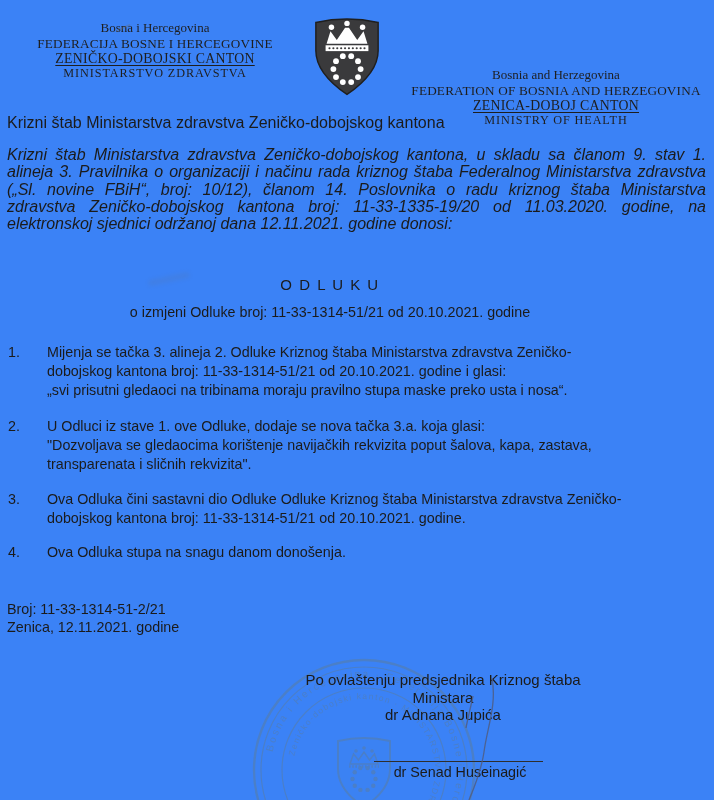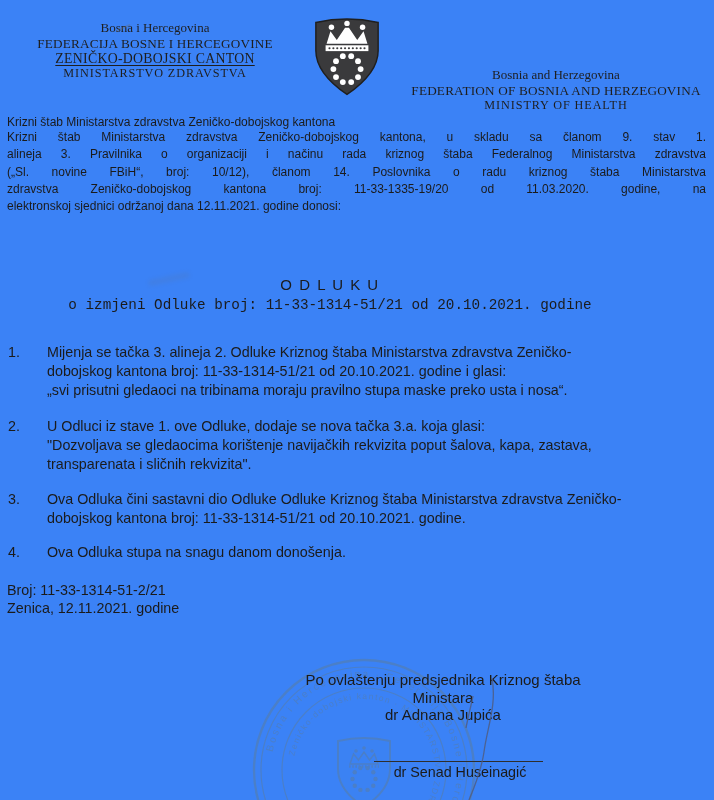--- a/index.html
+++ b/index.html
@@ -15,36 +15,36 @@
   .hl3{font-size:13.8px;line-height:15px;text-decoration:underline;text-underline-offset:2px;letter-spacing:.3px;}
   .hl4{font-size:12.2px;line-height:14px;letter-spacing:.9px;}
   .emblem{position:absolute;left:311px;top:13px;width:72px;height:85px;}
 
   
   .artifact{position:absolute;background:#6b6b6b;opacity:.35;border-radius:2px;}
   .art1{left:115px;top:27px;width:16px;height:2px;transform:rotate(-24deg);}
   .art2{left:148px;top:276px;width:42px;height:6px;opacity:.12;filter:blur(2px);transform:rotate(-12deg);}
 
   
-  .bt{font-size:12px;line-height:17.3px;}
+  .bt{font-size:16px;line-height:17.3px;}
   .issuer{position:absolute;left:7px;top:114px;}
-  .preamble{position:absolute;left:7px;top:129px;width:699px;}
+  .preamble{position:absolute;left:7px;top:146px;width:699px;font-style:italic;}
   .jl{text-align:justify;text-align-last:justify;}
 
   .titleblock{position:absolute;left:60px;top:276px;width:540px;text-align:center;}
   .doctitle{font-size:15px;letter-spacing:1.5px;line-height:17px;}
-  .docsub{font-size:14.3px;line-height:18px;margin-top:3px;font-family:Liberation Mono, monospace;}
+  .docsub{font-size:14.3px;line-height:18px;margin-top:10px;}
 
   .item{position:absolute;left:8px;width:700px;font-size:14.3px;line-height:19px;}
   .i1{top:343px;} .i2{top:417px;} .i3{top:490px;} .i4{top:543px;}
   .inum{position:absolute;left:0;top:0;}
   .ilines{margin-left:39px;}
   .iline{white-space:nowrap;}
 
-  .refblock{position:absolute;left:7px;top:581px;font-size:14.3px;line-height:18.3px;}
+  .refblock{position:absolute;left:7px;top:600px;font-size:14.3px;line-height:18.3px;}
 
   .sigblock{position:absolute;left:240px;top:671px;width:406px;text-align:center;
             font-size:15px;line-height:17.6px;z-index:2;}
   .sigline{position:absolute;left:374px;top:761px;width:169px;border-top:1.5px solid #2e2e2e;z-index:2;}
   .signame{position:absolute;left:374px;top:764px;width:172px;text-align:center;font-size:14.3px;z-index:2;}
 
   .stamp{position:absolute;left:246px;top:657px;width:236px;height:143px;z-index:1;opacity:.92;}
   .pen{position:absolute;left:440px;top:660px;width:80px;height:140px;z-index:3;}
 </style>
 </head>
@@ -90,20 +90,21 @@
       <circle cx="25.7" cy="48.8" r="3"></circle>
         <circle cx="32.7" cy="43.7" r="3"></circle>
         <circle cx="41.3" cy="43.7" r="3"></circle>
       <circle cx="48.3" cy="48.8" r="3"></circle>
     </g>
   </svg>
 
   <div class="hdr hdr-right">
     <div class="hl1">Bosnia and Herzegovina</div>
     <div class="hl2">FEDERATION OF BOSNIA AND HERZEGOVINA</div>
+    <div class="hl3">ZENICA-DOBOJ CANTON</div>
     <div class="hl4">MINISTRY OF HEALTH</div>
   </div>
 
   <div class="artifact art1"></div>
   <div class="artifact art2"></div>
 
   <div class="bt issuer">Krizni štab Ministarstva zdravstva Zeničko-dobojskog kantona</div>
 
   <div class="preamble">
     <div class="bt jl">Krizni štab Ministarstva zdravstva Zeničko-dobojskog kantona, u skladu sa članom 9. stav 1.</div>

